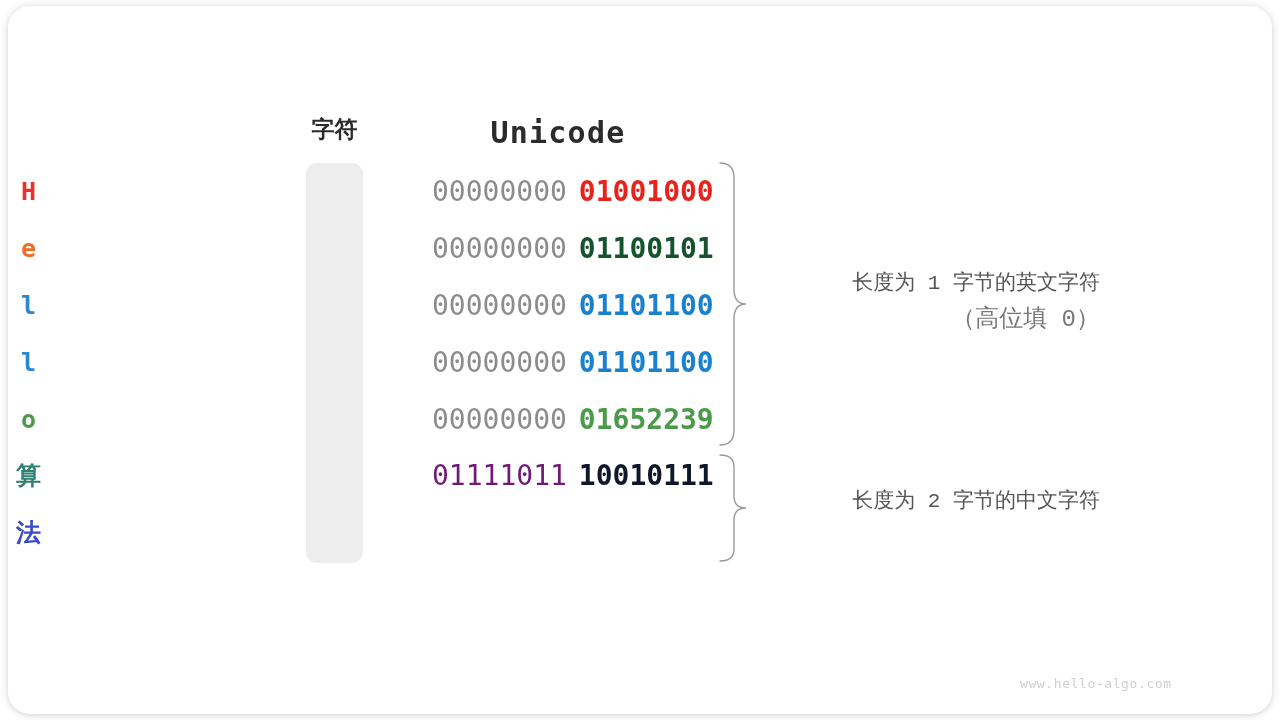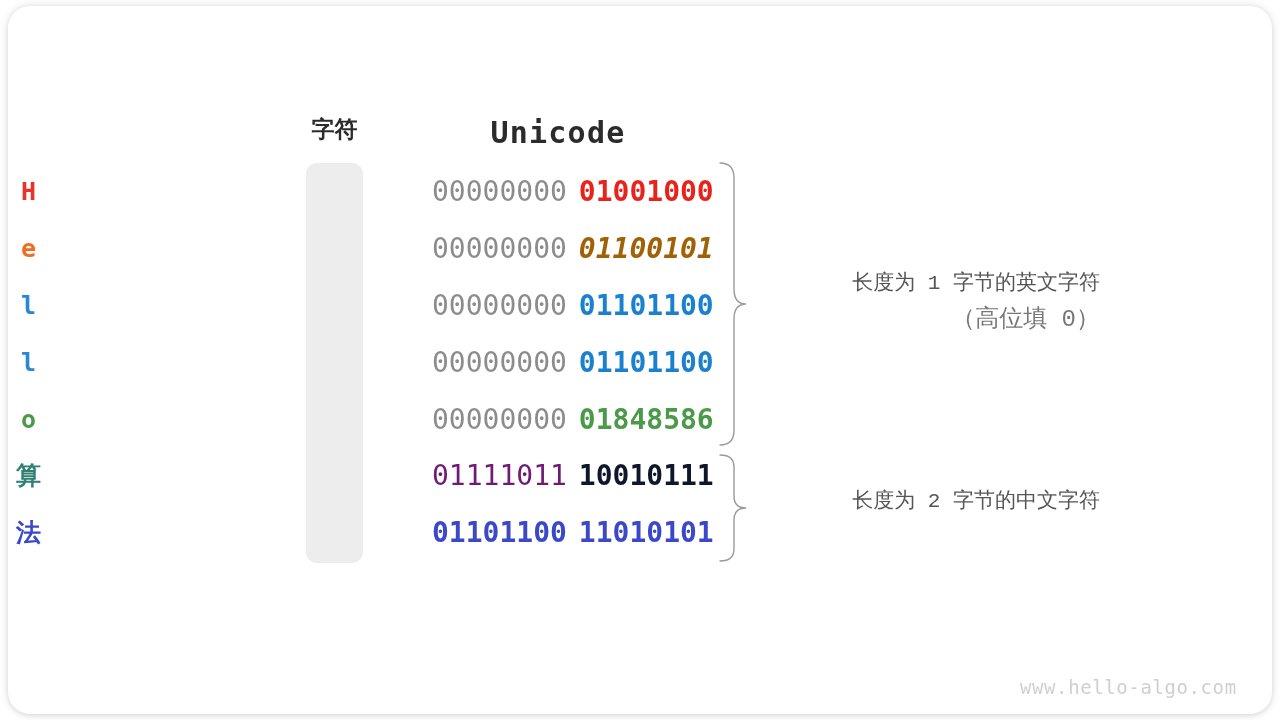--- a/index.html
+++ b/index.html
@@ -123,21 +123,21 @@
   }
   #annot-1 { left: 760px; top: 266px; width: 340px; }
   #annot-1-sub { color: #777777; font-size: 24px; }
   #annot-2 { left: 760px; top: 484px; width: 340px; }
 
   
   #watermark {
     position: absolute;
     left: 1020px;
     top: 676px;
-    font-size: 19px;
+    font-size: 13px;
     letter-spacing: 0.6px;
     color: #cfcfcf;
     font-family: "DejaVu Sans Mono", "Liberation Mono", monospace;
     white-space: nowrap;
   }
 </style>
 </head>
 <body>
 
 <div id="figure-card">
@@ -153,36 +153,33 @@
     <div class="char-cell" style="top: 292px; color: rgb(43, 135, 212);">l</div>
     <div class="char-cell" style="top: 349px; color: rgb(43, 135, 212);">l</div>
     <div class="char-cell" style="top: 406px; color: rgb(74, 154, 74);">o</div>
     <div class="char-cell cjk" style="top: 462px; color: rgb(47, 127, 114);">算</div>
     <div class="char-cell cjk" style="top: 519px; color: rgb(59, 73, 200);">法</div>
 
     <div class="bin-row" style="top:178px">
       <span class="bin-hi" style="color: rgb(140, 140, 140); font-weight: normal;">00000000</span><span class="bin-sp"></span><span class="bin-lo" style="color: rgb(232, 35, 28);">01001000</span>
     </div>
     <div class="bin-row" style="top:235px">
-      <span class="bin-hi" style="color: rgb(140, 140, 140); font-weight: normal;">00000000</span><span class="bin-sp"></span><span class="bin-lo" style="color: #a16207; font-style: italic;">01100101</span>
+      <span class="bin-hi" style="color: rgb(140, 140, 140); font-weight: normal;">00000000</span><span class="bin-sp"></span><span class="bin-lo" style="color: #14532d;">01100101</span>
     </div>
     <div class="bin-row" style="top:292px">
       <span class="bin-hi" style="color: rgb(140, 140, 140); font-weight: normal;">00000000</span><span class="bin-sp"></span><span class="bin-lo" style="color: rgb(26, 129, 206);">01101100</span>
     </div>
     <div class="bin-row" style="top:349px">
       <span class="bin-hi" style="color: rgb(140, 140, 140); font-weight: normal;">00000000</span><span class="bin-sp"></span><span class="bin-lo" style="color: rgb(26, 129, 206);">01101100</span>
     </div>
     <div class="bin-row" style="top:406px">
-      <span class="bin-hi" style="color: rgb(140, 140, 140); font-weight: normal;">00000000</span><span class="bin-sp"></span><span class="bin-lo" style="color: rgb(74, 154, 74);">01848586</span>
+      <span class="bin-hi" style="color: rgb(140, 140, 140); font-weight: normal;">00000000</span><span class="bin-sp"></span><span class="bin-lo" style="color: rgb(74, 154, 74);">01652239</span>
     </div>
     <div class="bin-row" style="top:462px">
       <span class="bin-hi" style="color: #701a75; font-weight: normal;">01111011</span><span class="bin-sp"></span><span class="bin-lo" style="color: #0f172a;">10010111</span>
-    </div>
-    <div class="bin-row" style="top:519px">
-      <span class="bin-hi" style="color: rgb(59, 73, 200); font-weight: bold;">01101100</span><span class="bin-sp"></span><span class="bin-lo" style="color: rgb(59, 73, 200);">11010101</span>
     </div>
 
     <svg id="brace-group-1" style="left:712px; top:158px;" width="40" height="292">
       <path d="M 8 5 Q 22 5 22 20 L 22 131 Q 22 146 34 146 Q 22 146 22 161 L 22 272 Q 22 287 8 287" fill="none" stroke="#9a9a9a" stroke-width="1.4" stroke-linecap="round"></path>
     </svg>
 
     <svg id="brace-group-2" style="left:712px; top:450px;" width="40" height="118">
       <path d="M 8 5 Q 22 5 22 17 L 22 46 Q 22 58 34 58 Q 22 58 22 70 L 22 99 Q 22 111 8 111" fill="none" stroke="#9a9a9a" stroke-width="1.4" stroke-linecap="round"></path>
     </svg>
 

